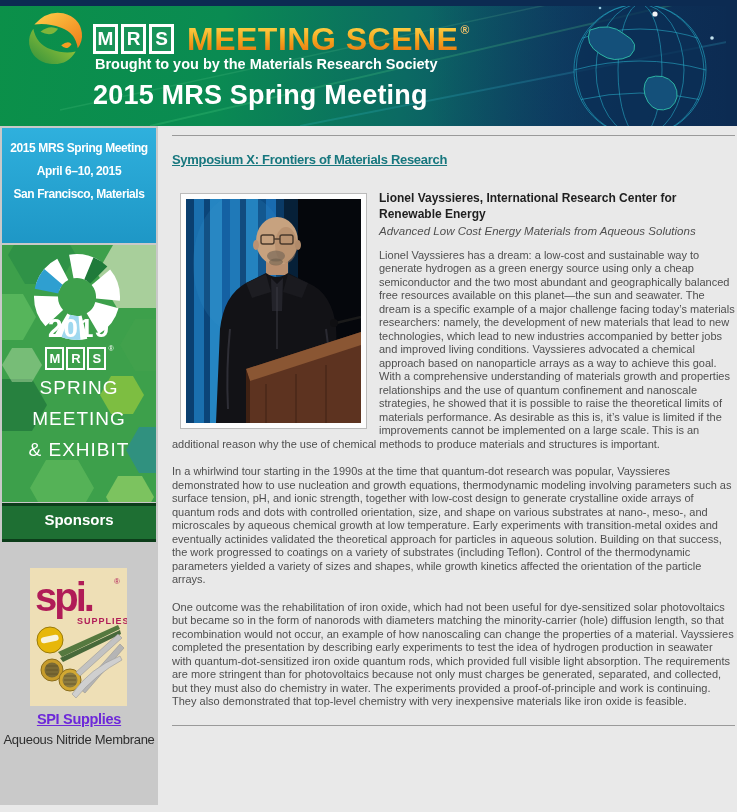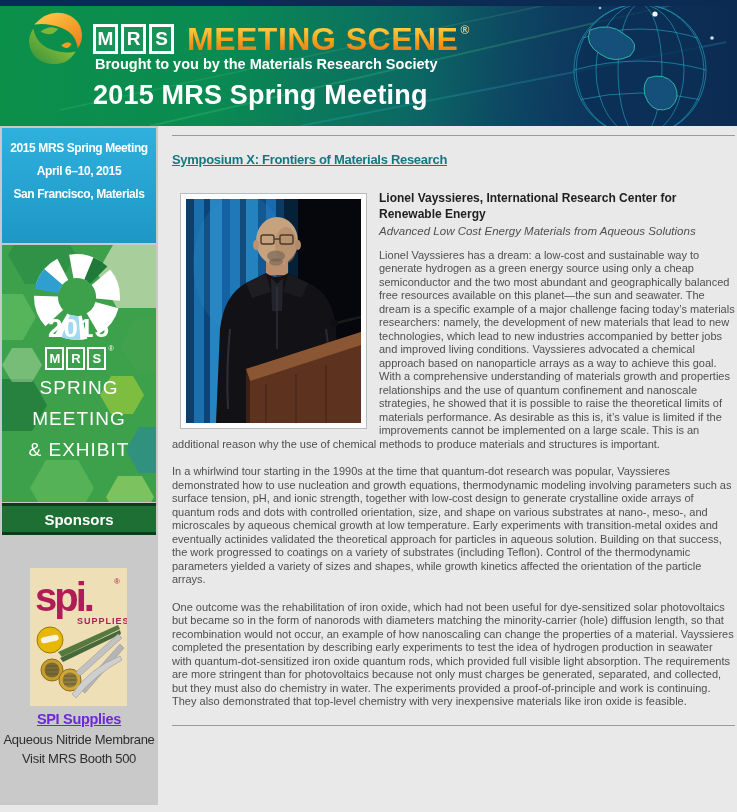--- a/index.html
+++ b/index.html
@@ -33,21 +33,21 @@
   .info-box div{margin-bottom:9px;}
   .logo-banner{position:absolute;left:2px;top:119px;width:154px;height:257px;overflow:hidden;background:#3da04b;}
   .logo-banner svg{position:absolute;left:0;top:0;}
   .banner-text{position:absolute;left:0;top:68px;width:154px;text-align:center;color:#fff;}
   .b-year{font-size:26px;font-weight:bold;letter-spacing:1px;line-height:30px;}
   .b-mrs{display:flex;justify-content:center;align-items:flex-start;margin:4px 0 2px 0;}
   .b-box{display:inline-flex;align-items:center;justify-content:center;width:15px;height:19px;
     border:2px solid #fff;color:#fff;font-weight:bold;font-size:13px;margin:0 1px;}
   .b-reg{font-size:7px;position:relative;top:-2px;margin-left:1px;}
   .b-word{font-size:19px;font-weight:normal;letter-spacing:1px;line-height:31px;}
-  .sponsors-bar{position:absolute;left:2px;top:377px;width:154px;height:32px;box-sizing:border-box;
+  .sponsors-bar{position:absolute;left:2px;top:377px;width:154px;height:39px;box-sizing:border-box;
     background:#1e6f33;border-top:3px solid #0c3d1a;border-bottom:3px solid #0c3d1a;
     color:#fff;font-weight:bold;font-size:15px;text-align:center;line-height:28px;}
   .ad{position:absolute;left:30px;top:442px;width:97px;height:138px;display:block;cursor:pointer;}
   .ad-caption{position:absolute;left:0;top:584px;width:158px;text-align:center;color:#2e2e2e;
     font-size:13px;line-height:19px;letter-spacing:-0.3px;}
   .ad-name{font-size:14.5px;font-weight:bold;text-decoration:underline;color:#6d28d9;margin-bottom:1px;cursor:pointer;}
 
   
   .content{position:absolute;left:164px;top:126px;width:573px;height:686px;}
   .rule{height:1px;background:#9a9a9a;margin:0 2px 0 8px;}
@@ -151,21 +151,21 @@
         <polygon points="104,252 116,231 140,231 152,252 140,273 116,273" fill="#7cc35f"></polygon>
         <polygon points="0,120 10,103 30,103 40,120 30,137 10,137" fill="#bfe0ae" fill-opacity="0.45"></polygon>
         <g transform="rotate(15 75 52)">
           <circle cx="75" cy="52" r="31" fill="none" stroke="#ffffff" stroke-width="24" stroke-dasharray="24 9"></circle>
           <circle cx="75" cy="52" r="31" fill="none" stroke="#9fd8ef" stroke-width="24" stroke-dasharray="14 181" stroke-dashoffset="-38"></circle>
           <circle cx="75" cy="52" r="31" fill="none" stroke="#2f9fd0" stroke-width="24" stroke-dasharray="16 179" stroke-dashoffset="-95"></circle>
           <circle cx="75" cy="52" r="31" fill="none" stroke="#1f7a3a" stroke-width="24" stroke-dasharray="12 183" stroke-dashoffset="-150"></circle>
         </g>
       </svg>
       <div class="banner-text">
-        <div class="b-year">2015</div>
+        <div class="b-year">2019</div>
         <div class="b-mrs">
           <span class="b-box">M</span>
           <span class="b-box">R</span>
           <span class="b-box">S</span>
           <span class="b-reg">®</span>
         </div>
         <div class="b-word">SPRING</div>
         <div class="b-word">MEETING</div>
         <div class="b-word">&amp; EXHIBIT</div>
       </div>
@@ -196,21 +196,20 @@
           <polygon points="88,66 46,104 50,108 92,70" fill="#c2c2c2" stroke="#8e8e8e" stroke-width="0.5"></polygon>
           <polygon points="90,76 50,121 55,125 94,80" fill="#b5b5b5" stroke="#8e8e8e" stroke-width="0.5"></polygon>
           <path d="M90,88 Q60,100 42,126 L46,130 Q66,106 92,92 Z" fill="#cfcfcf" stroke="#8e8e8e" stroke-width="0.5"></path>
         </g>
       </svg>
     </a>
 
     <div class="ad-caption">
       <div class="ad-name">SPI Supplies</div>
       <div>Aqueous Nitride Membrane</div>
-      <div>Visit MRS Booth 500</div>
     </div>
   </aside>
 
   <main class="content">
     <div class="rule top"></div>
     <a class="heading">Symposium X: Frontiers of Materials Research</a>
 
     <div class="article">
       <div class="photo-frame">
         <svg viewBox="0 0 175 224" width="175" height="224" aria-hidden="true">

